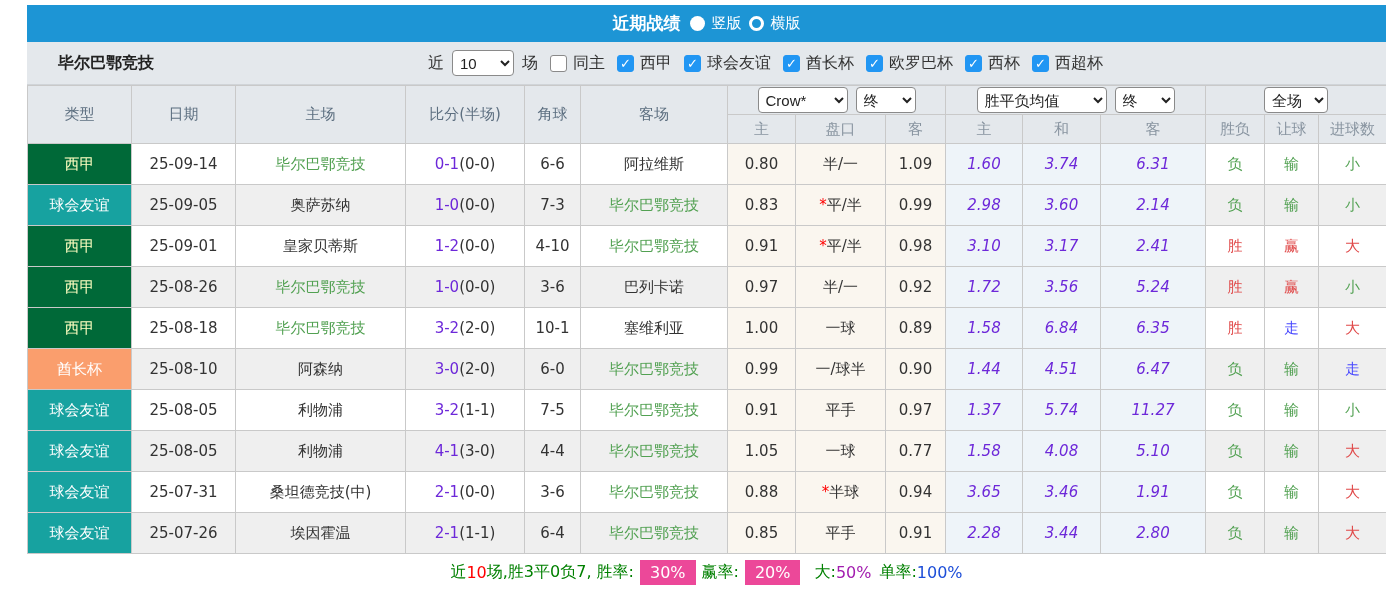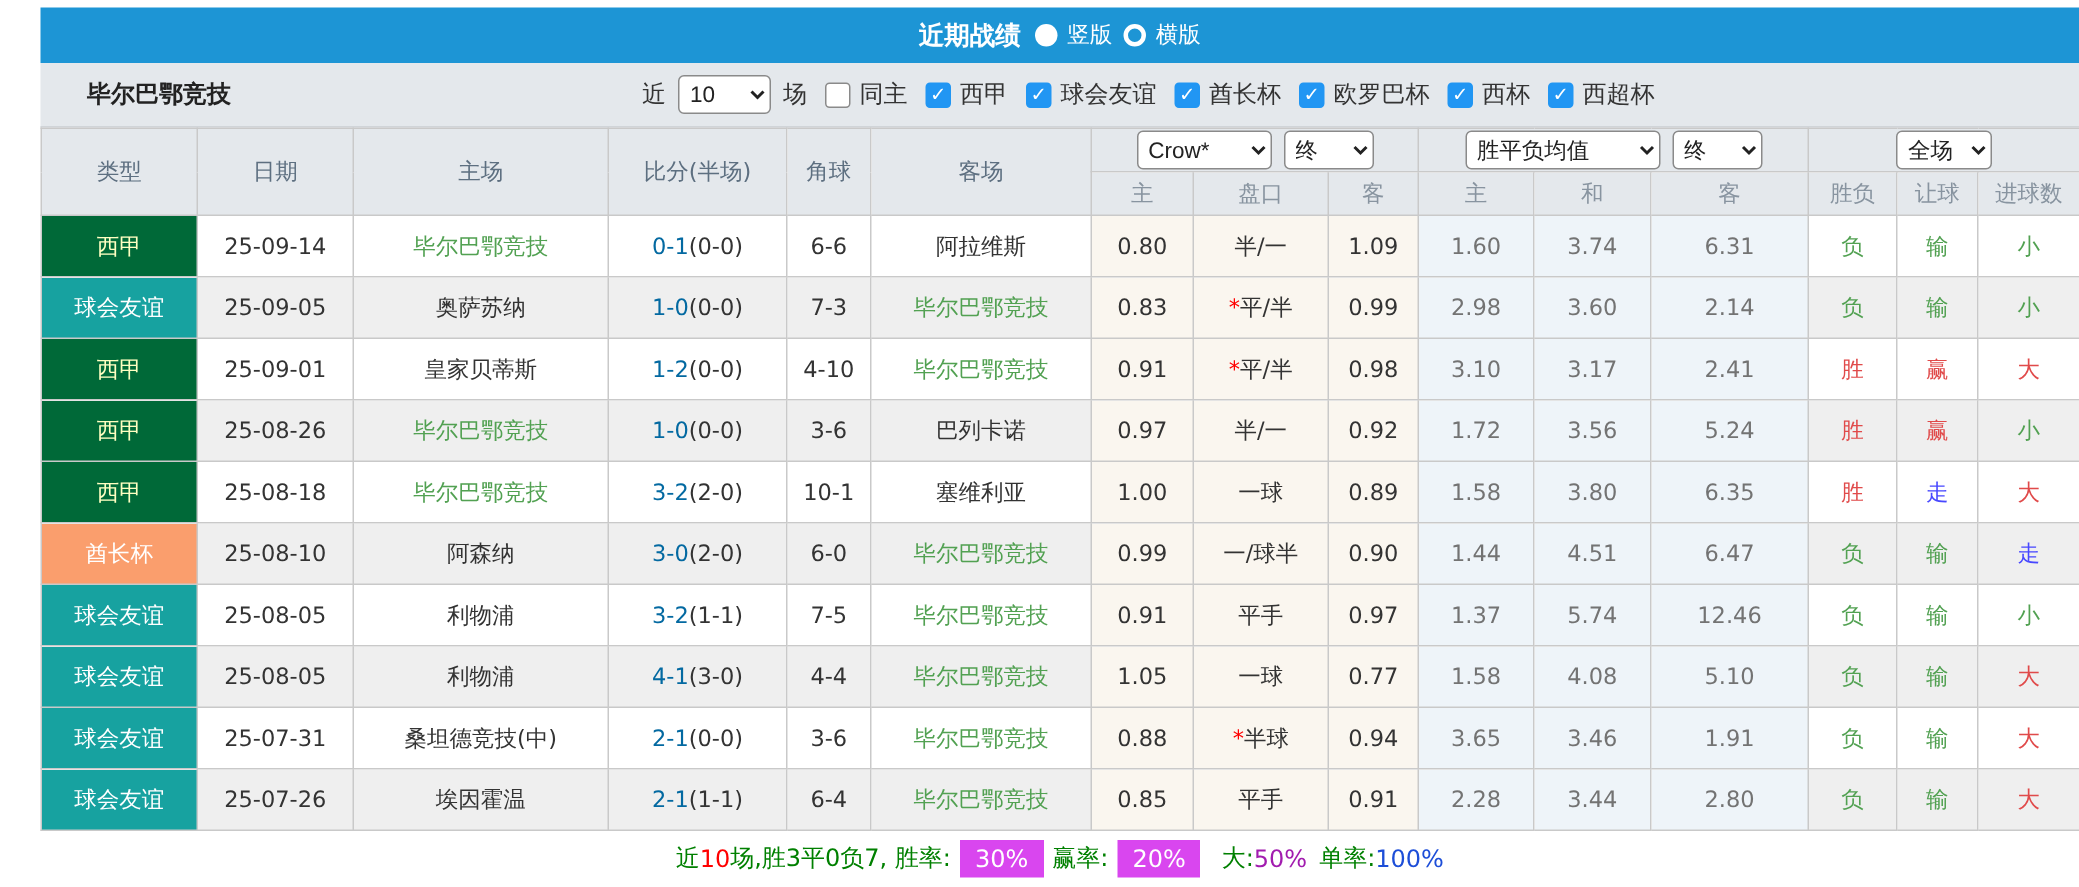--- a/index.html
+++ b/index.html
@@ -46,36 +46,36 @@
   thead th { background:#e4e8ec; color:#5d6f80; font-weight:normal; height:29px; }
   thead tr.subhead th { color:#8894a0; }
   .selgroup { display:flex; align-items:flex-start; justify-content:center; gap:8px; }
   .sel-company { width:90px; } .sel-final { width:60px; }
   .sel-avg { width:130px; } .sel-scope { width:64px; }
 
   tbody tr { height:41px; }
   tbody tr.odd td { background:#fff; }
   tbody tr.even td { background:#efefef; }
   tbody tr td.cream   { background:#faf6ef; color:#333; }
-  tbody tr td.avgblue { background:#eef4f9; color:#737373; }
+  tbody tr td.avgblue { background:#eef4f9; color:#6d28d9;font-style:italic; }
   td.type-liga     { background:#006938 !important; color:#ffffc2; }
   td.type-friendly { background:#17a2a0 !important; color:#ffffff; }
   td.type-emirates { background:#fa9e6d !important; color:#ffffff; }
   .team-self { color:#52a152; }
-  .score-main { color:#0369a1; }
+  .score-main { color:#6d28d9; }
   .star { color:#ff0000; }
   .c-red { color:#e04a4a; } .c-green { color:#52a152; } .c-blue { color:#4848ff; }
 
   
   .summary {
     height:37px; display:flex; align-items:center; justify-content:center;
     font-size:16px; color:#008000; background:#fff;
   }
   .summary .red { color:#ff0000; }
-  .summary .badge { background:#d946ef; color:#fff; padding:3px 10px; margin:0 6px; }
+  .summary .badge { background:#ec4899; color:#fff; padding:3px 10px; margin:0 6px; }
   .summary .v-blue { color:#a21caf; }
   .summary .v-red { color:#1d4ed8; }
   .summary .gap { width:8px; display:inline-block; }
 </style>
 </head>
 <body>
 
 <div class="wrap">
 
   <div class="titlebar">
@@ -250,21 +250,21 @@
           <td class="type-liga">西甲</td>
           <td>25-08-18</td>
           <td class="team-self">毕尔巴鄂竞技</td>
           <td><span class="score-main">3-2</span>(2-0)</td>
           <td>10-1</td>
           <td>塞维利亚</td>
           <td class="cream">1.00</td>
           <td class="cream">一球</td>
           <td class="cream">0.89</td>
           <td class="avgblue">1.58</td>
-          <td class="avgblue">3.80</td>
+          <td class="avgblue">6.84</td>
           <td class="avgblue">6.35</td>
           <td class="c-red">胜</td>
           <td class="c-blue">走</td>
           <td class="c-red">大</td>
         </tr>
         <tr class="even">
           <td class="type-emirates">酋长杯</td>
           <td>25-08-10</td>
           <td>阿森纳</td>
           <td><span class="score-main">3-0</span>(2-0)</td>
@@ -285,21 +285,21 @@
           <td>25-08-05</td>
           <td>利物浦</td>
           <td><span class="score-main">3-2</span>(1-1)</td>
           <td>7-5</td>
           <td class="team-self">毕尔巴鄂竞技</td>
           <td class="cream">0.91</td>
           <td class="cream">平手</td>
           <td class="cream">0.97</td>
           <td class="avgblue">1.37</td>
           <td class="avgblue">5.74</td>
-          <td class="avgblue">12.46</td>
+          <td class="avgblue">11.27</td>
           <td class="c-green">负</td>
           <td class="c-green">输</td>
           <td class="c-green">小</td>
         </tr>
         <tr class="even">
           <td class="type-friendly">球会友谊</td>
           <td>25-08-05</td>
           <td>利物浦</td>
           <td><span class="score-main">4-1</span>(3-0)</td>
           <td>4-4</td>

